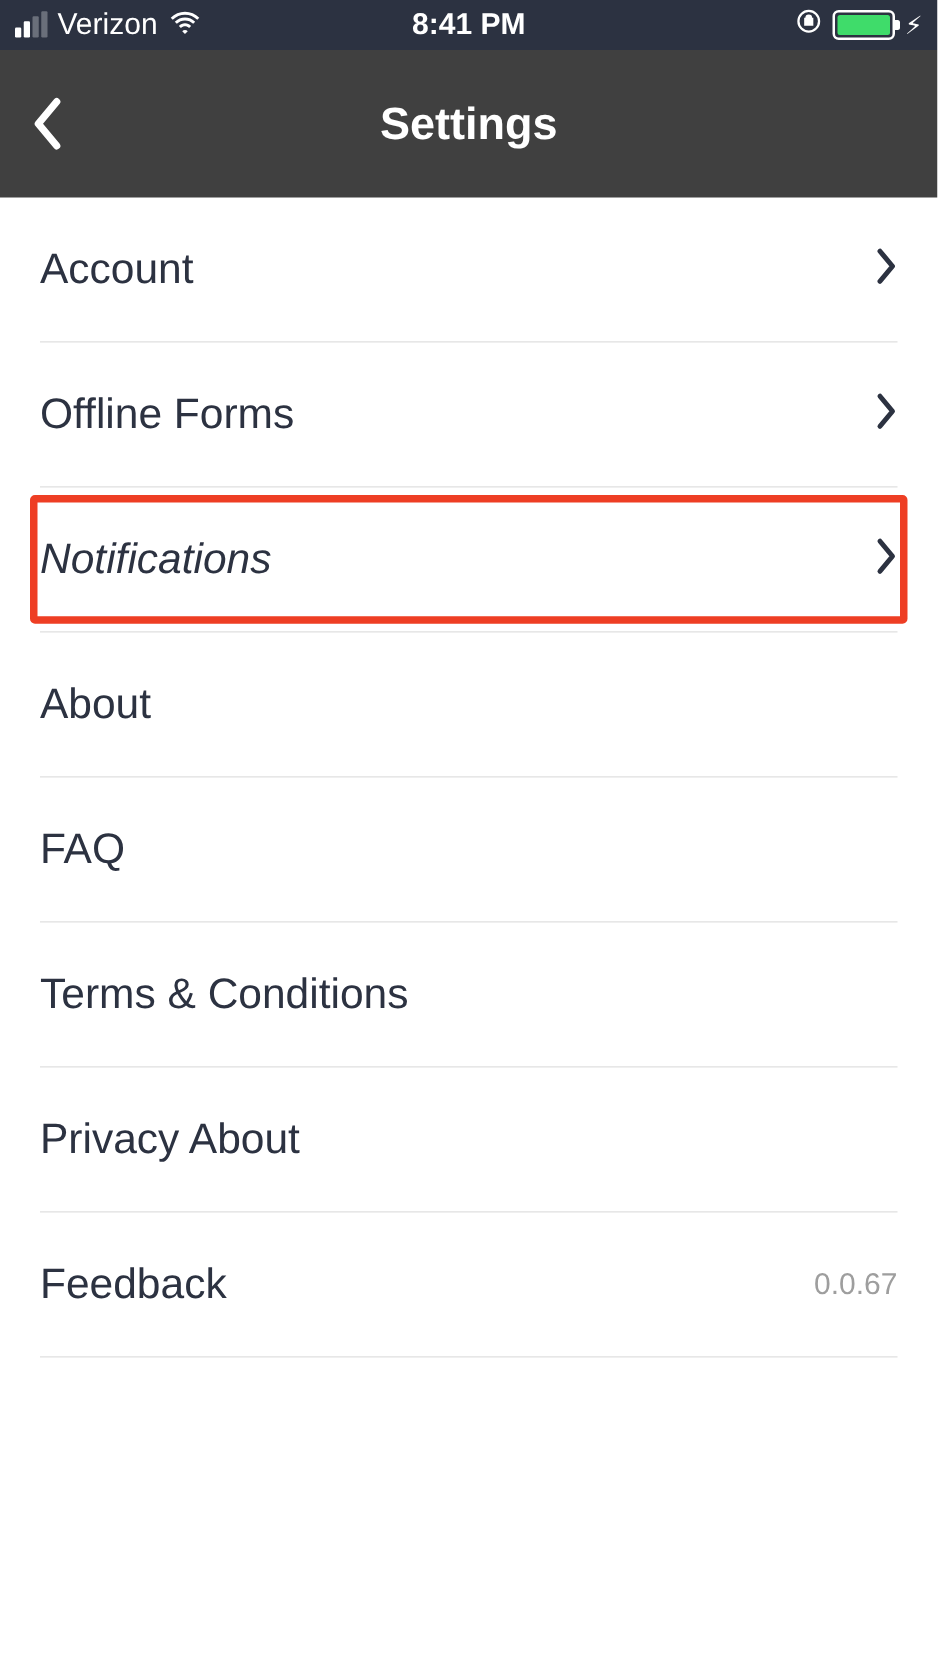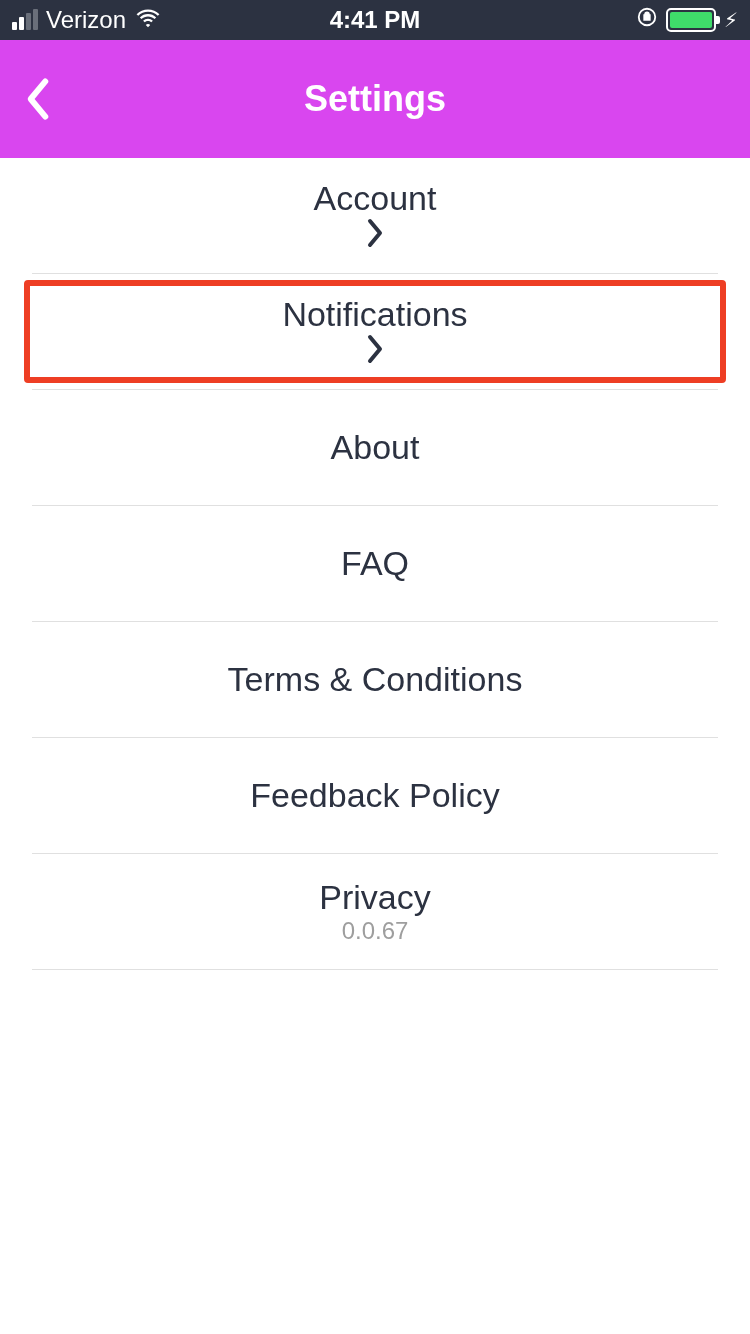--- a/index.html
+++ b/index.html
@@ -90,21 +90,21 @@
       background: #3fdc6a;
       width: 100%;
       height: 100%;
       border-radius: 2px;
     }
     .bolt {
       font-size: 20px;
     }
     .header {
       height: 118px;
-      background: #d946ef;
+      background: #404040;
       display: flex;
       align-items: center;
       justify-content: center;
       position: relative;
     }
     .back-button {
       position: absolute;
       left: 24px;
       top: 50%;
       transform: translateY(-50%);
@@ -121,43 +121,43 @@
       font-size: 36px;
       font-weight: 700;
     }
     .settings-list {
       padding: 0 32px;
     }
     .list-item {
       height: 116px;
       display: flex;
       align-items: center;
-      justify-content: center;
+      justify-content: space-between;
       border-bottom: 1px solid #e0e0e0;
       position: relative;
-      flex-direction: column;
     }
     .list-item-label {
       font-size: 34px;
       font-weight: 400;
       color: #2c3241;
     }
     .list-item-value {
       font-size: 24px;
       color: #9e9e9e;
     }
     .chevron {
       color: #2c3241;
     }
     .chevron svg {
       width: 18px;
       height: 30px;
     }
     .highlighted {
       position: relative;
+      font-style: italic;
     }
     .highlighted::before {
       content: "";
       position: absolute;
       left: -8px;
       right: -8px;
       top: 6px;
       bottom: 6px;
       border: 6px solid #ee3e24;
       border-radius: 4px;
@@ -183,21 +183,21 @@
       <div class="signal-bar dim" style="height:17px"></div>
       <div class="signal-bar dim" style="height:21px"></div>
     </div>
     <span class="carrier">Verizon</span>
     <span class="wifi-icon">
       <svg viewBox="0 0 24 24" fill="#ffffff">
           <path d="M12 18c.7 0 1.4.3 1.9.8l-1.9 1.9-1.9-1.9c.5-.5 1.2-.8 1.9-.8zm-4.2-2.8c1.1-1.1 2.6-1.8 4.2-1.8s3.1.7 4.2 1.8l-1.4 1.4c-.8-.8-1.8-1.2-2.8-1.2s-2 .4-2.8 1.2l-1.4-1.4zm-2.8-2.8c1.9-1.9 4.4-2.9 7-2.9s5.1 1 7 2.9l-1.4 1.4c-1.5-1.5-3.5-2.3-5.6-2.3s-4.1.8-5.6 2.3L5 12.4zm-2.8-2.8C4.8 7 8.3 5.5 12 5.5s7.2 1.5 9.8 4.1l-1.4 1.4C18.2 8.8 15.2 7.5 12 7.5S5.8 8.8 3.6 11L2.2 9.6z"></path>
         </svg>
     </span>
   </div>
-  <div class="status-center">4:41 PM</div>
+  <div class="status-center">8:41 PM</div>
   <div class="status-right">
     <span class="lock-icon">
       <svg viewBox="0 0 24 24" fill="none" stroke="#ffffff" stroke-width="2">
           <circle cx="12" cy="12" r="9"></circle>
           <path d="M10 10V9a2 2 0 114 0v1m-5 0h6v5h-6v-5z" fill="#ffffff"></path>
         </svg>
     </span>
     <div class="battery">
       <div class="battery-fill"></div>
     </div>
@@ -218,20 +218,28 @@
 
   <div class="list-item">
     <span class="list-item-label">Account</span>
     <span class="chevron">
       <svg viewBox="0 0 18 30" fill="none" stroke="#2c3241" stroke-width="4" stroke-linecap="round" stroke-linejoin="round">
           <polyline points="4,3 14,15 4,27"></polyline>
         </svg>
     </span>
   </div>
 
+  <div class="list-item">
+    <span class="list-item-label">Offline Forms</span>
+    <span class="chevron">
+      <svg viewBox="0 0 18 30" fill="none" stroke="#2c3241" stroke-width="4" stroke-linecap="round" stroke-linejoin="round">
+          <polyline points="4,3 14,15 4,27"></polyline>
+        </svg>
+    </span>
+  </div>
 
   <div class="list-item highlighted">
     <span class="list-item-label">Notifications</span>
     <span class="chevron">
       <svg viewBox="0 0 18 30" fill="none" stroke="#2c3241" stroke-width="4" stroke-linecap="round" stroke-linejoin="round">
           <polyline points="4,3 14,15 4,27"></polyline>
         </svg>
     </span>
   </div>
 
@@ -241,23 +249,23 @@
 
   <div class="list-item">
     <span class="list-item-label">FAQ</span>
   </div>
 
   <div class="list-item">
     <span class="list-item-label">Terms &amp; Conditions</span>
   </div>
 
   <div class="list-item">
-    <span class="list-item-label">Feedback Policy</span>
-  </div>
-
-
-  <div class="list-item">
-    <span class="list-item-label">Privacy</span>
+    <span class="list-item-label">Privacy About</span>
+  </div>
+
+
+  <div class="list-item">
+    <span class="list-item-label">Feedback</span>
     <span class="list-item-value">0.0.67</span>
   </div>
 
 
 </div>
 
 </body></html>

